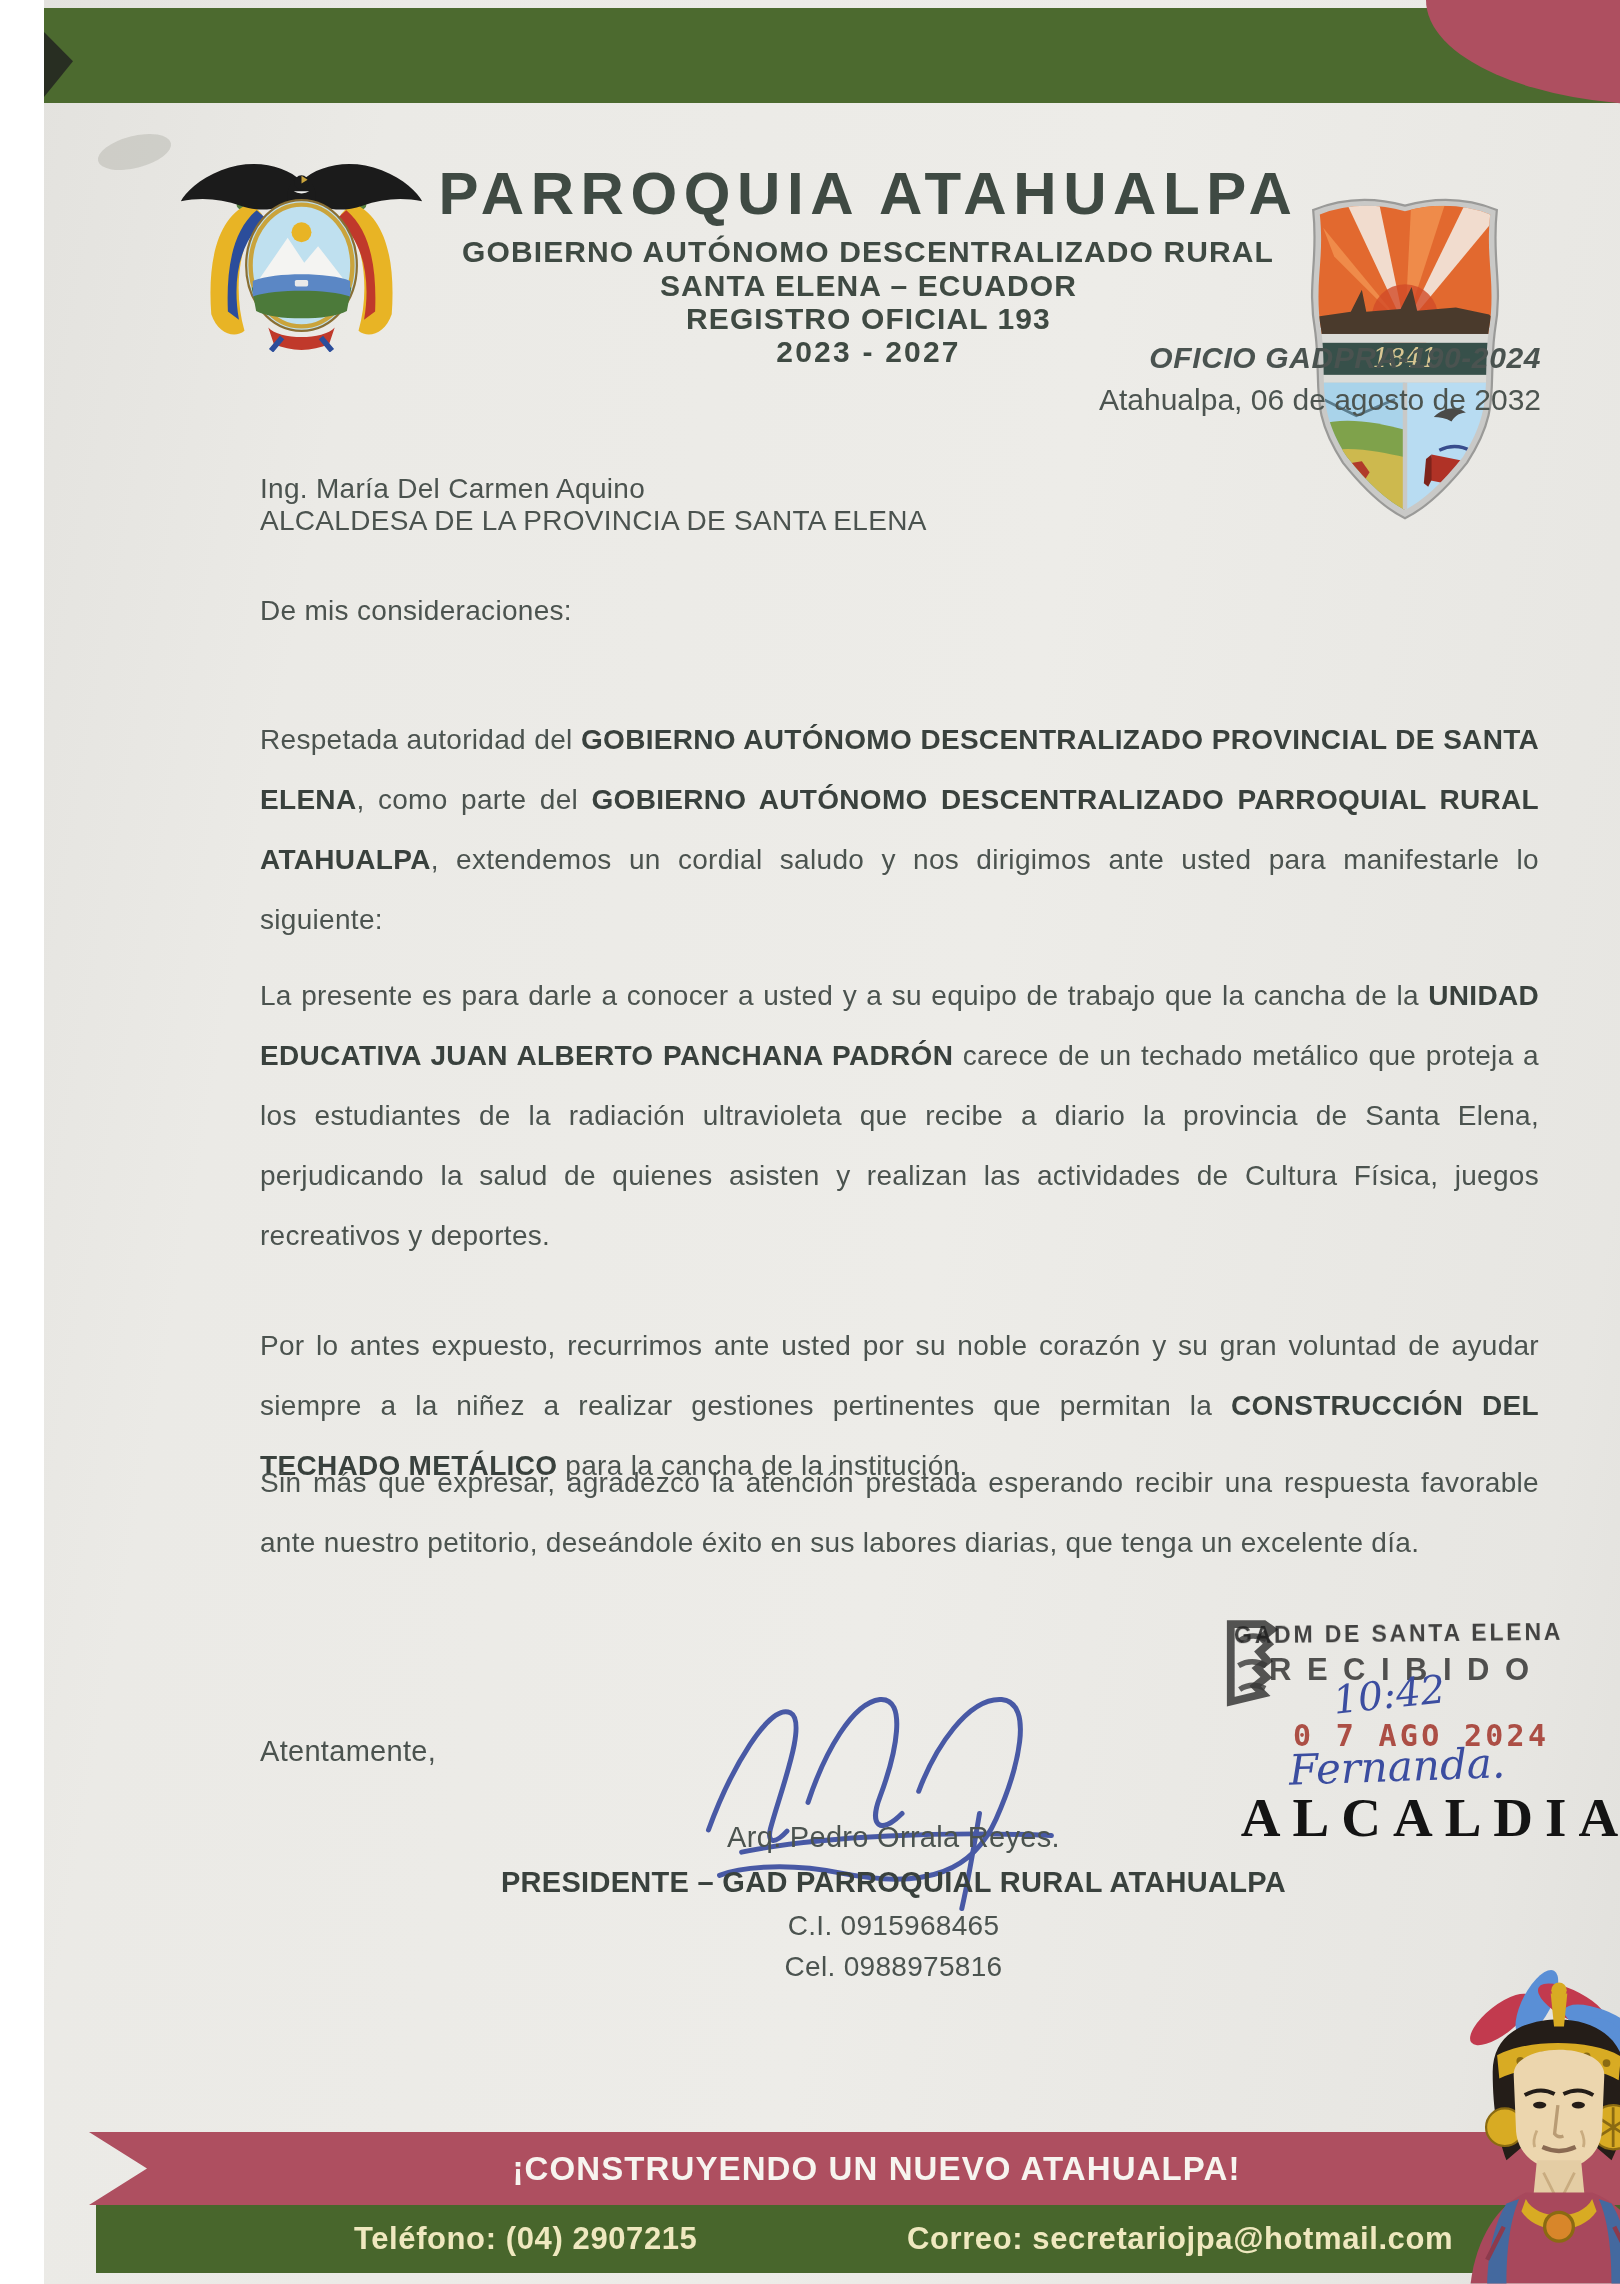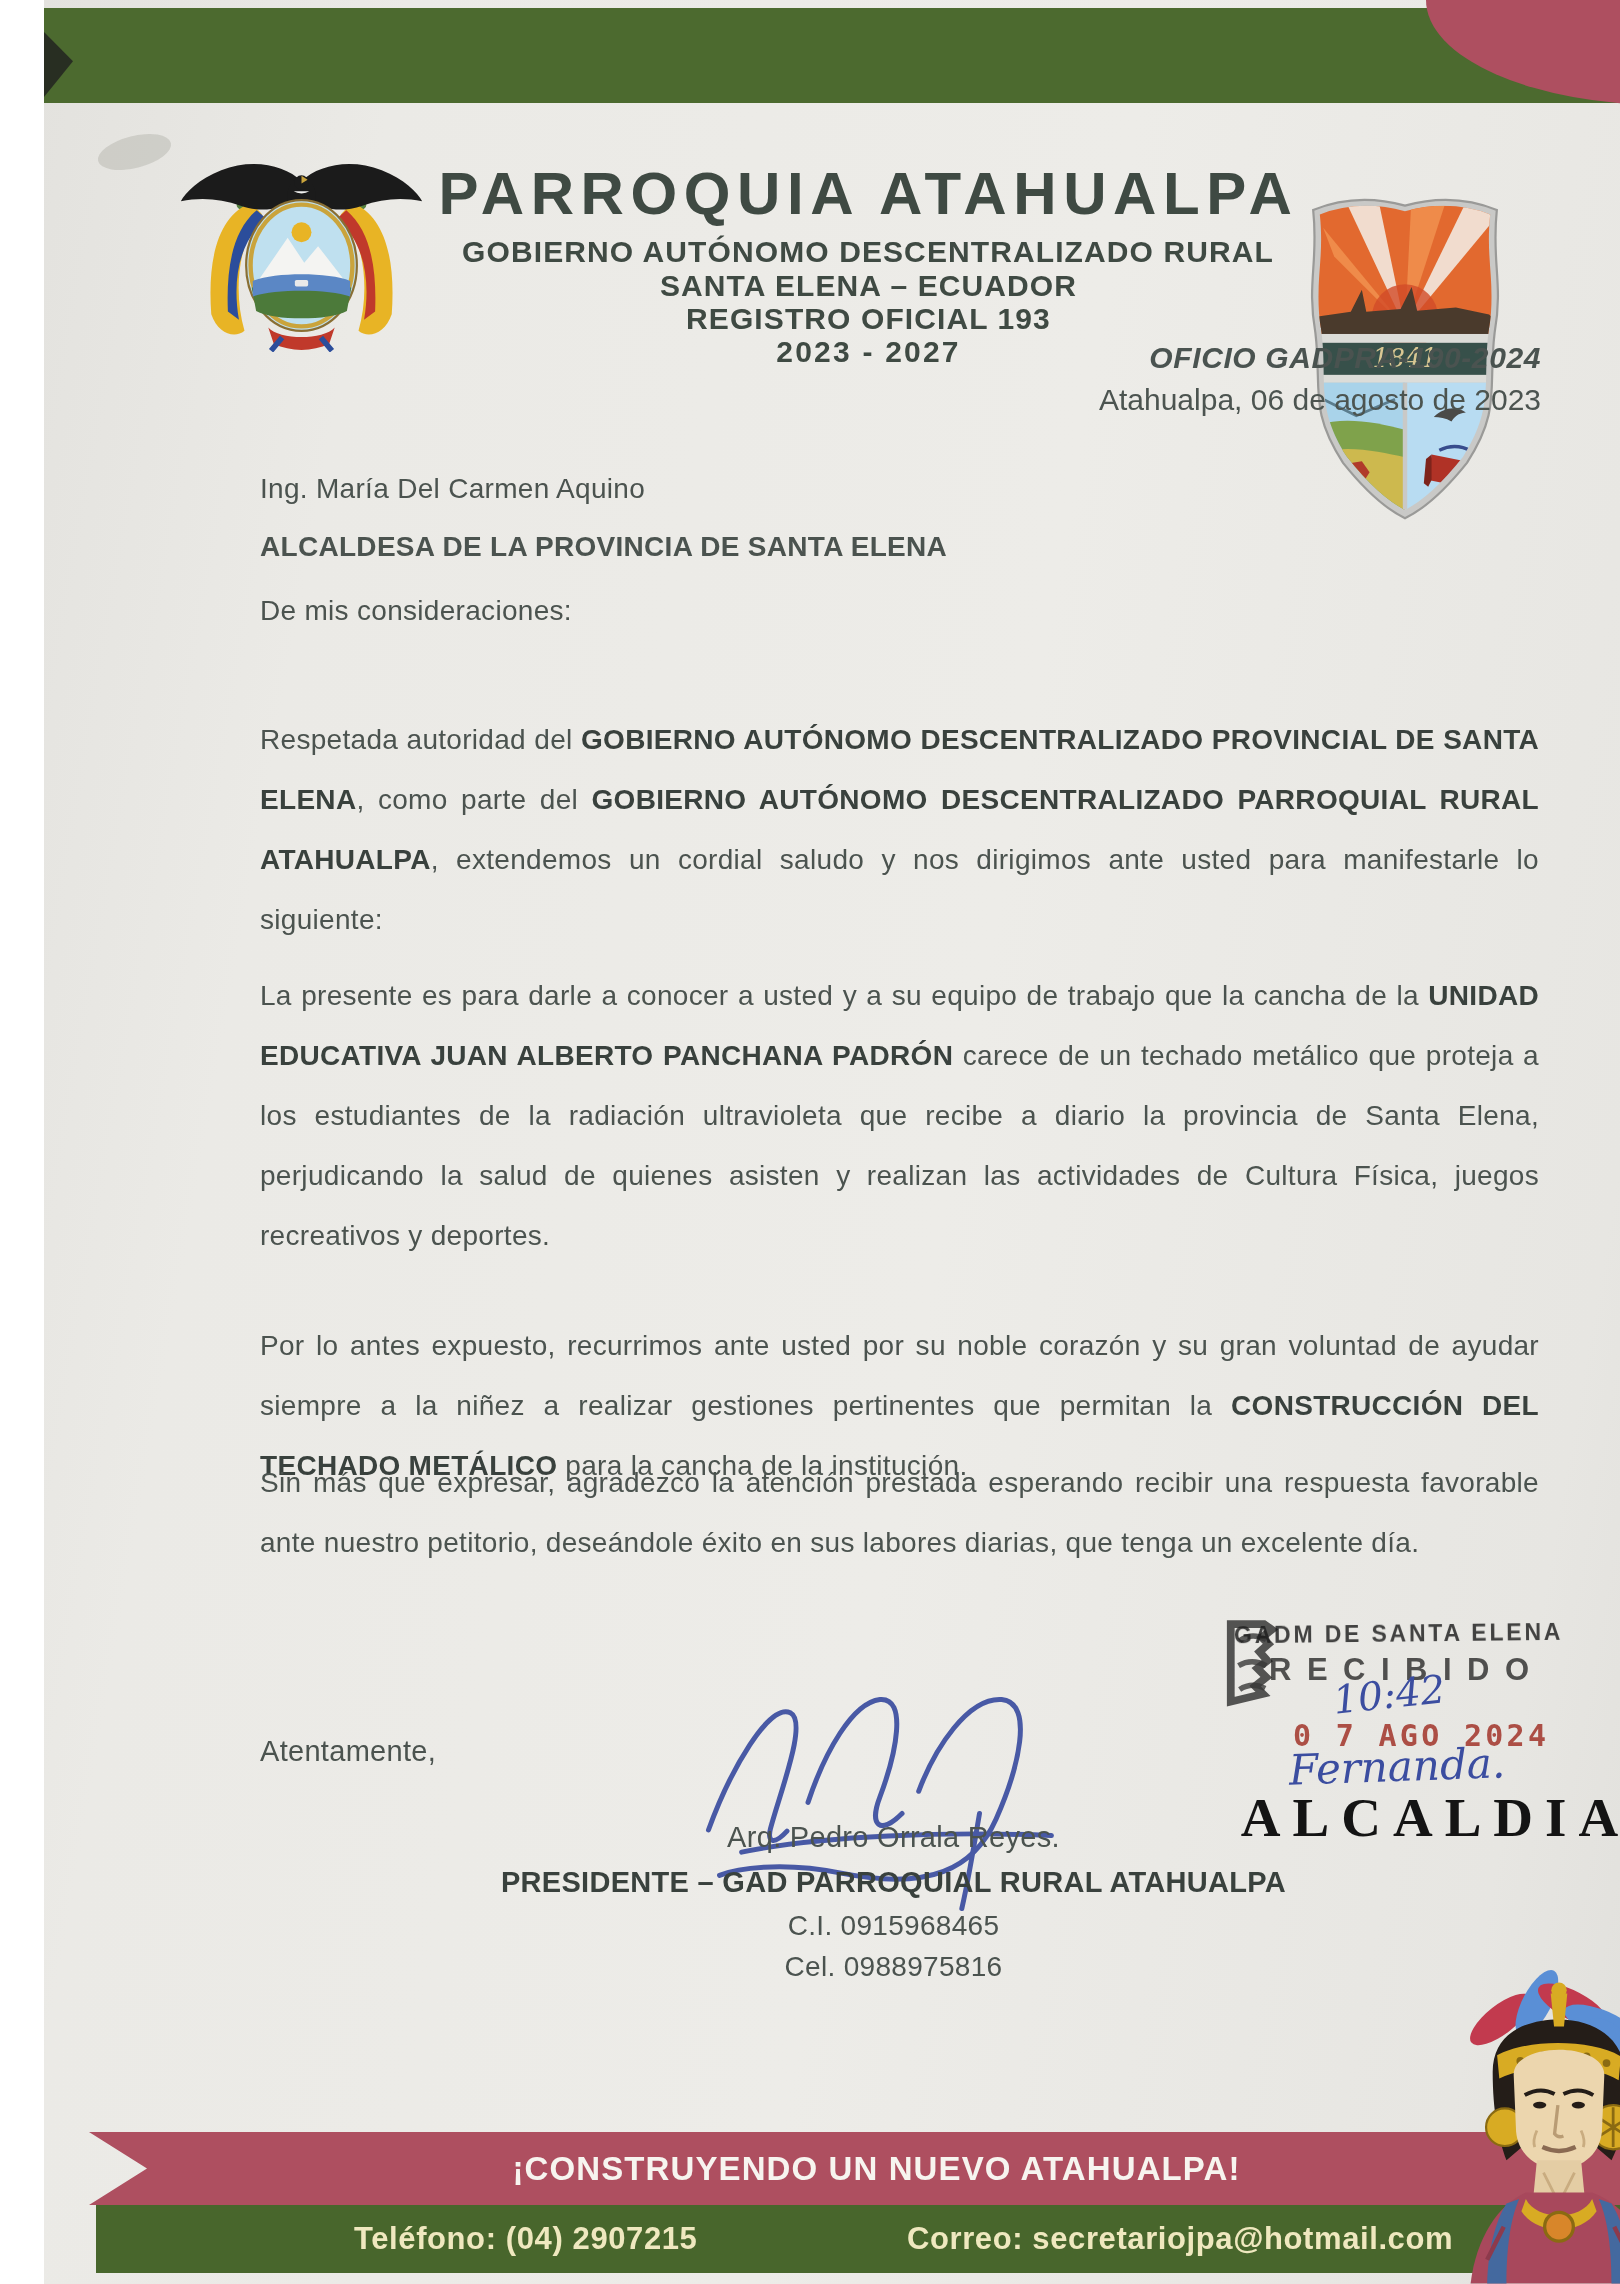--- a/index.html
+++ b/index.html
@@ -22,21 +22,21 @@
   .hdr-l2{left:393px;top:269px;width:863px;font-size:30px;font-weight:bold;letter-spacing:1.1px;}
   .hdr-l3{left:393px;top:302px;width:863px;font-size:30px;font-weight:bold;letter-spacing:1.1px;}
   .hdr-l4{left:393px;top:335px;width:863px;font-size:30px;font-weight:bold;letter-spacing:2.2px;}
   .oficio{left:944px;top:341px;width:553px;text-align:right;font-size:30px;font-weight:bold;
           font-style:italic;color:#4a5350;letter-spacing:0.6px;}
   .dateline{left:944px;top:383px;width:553px;text-align:right;font-size:30px;color:#4c5450;}
   
   .txt{color:#4b534f;font-size:28px;letter-spacing:0.3px;}
   .txt b{color:#39413d;}
   .rec-name{left:216px;top:473px;}
-  .rec-title{left:216px;top:531px;font-weight:bold;}
+  .rec-title{left:216px;top:505px;font-weight:normal;}
   .rec-sal{left:216px;top:595px;}
   .para{left:216px;width:1279px;line-height:60px;text-align:justify;text-justify:inter-word;}
   .p1{top:710px;}.p2{top:966px;}.p3{top:1316px;}.p4{top:1453px;}
   .valediction{left:216px;top:1735px;font-size:29px;}
   
   .sigline{left:426px;width:847px;text-align:center;}
   .sig-name{top:1821px;font-size:29px;}
   .sig-role{top:1866px;font-size:29px;font-weight:bold;color:#39413d;}
   .sig-id{top:1910px;}
   .sig-phone{top:1951px;}
@@ -136,21 +136,21 @@
       <rect x="188" y="370" width="168" height="240" fill="#b8dcf2"></rect>
       <path d="M240,432 c20,-18 40,-20 58,-8 c-16,2 -20,8 -26,16 c-10,-6 -22,-8 -32,-8 Z" fill="#4a4a48"></path>
       <path d="M236,500 l70,14 -6,46 -70,-14 Z" fill="#b03226"></path>
       <path d="M236,500 l-10,8 -4,44 8,6 6,-12 Z" fill="#7e241c"></path>
       <path d="M250,492 q30,-14 58,2" stroke="#384c8c" stroke-width="6" fill="none"></path>
       <rect x="184" y="370" width="8" height="240" fill="#c9c9c7"></rect>
     </g>
   </svg>
 
   <div class="abs oficio">OFICIO GADPRA-190-2024</div>
-  <div class="abs dateline">Atahualpa, 06 de agosto de 2023</div>
+  <div class="abs dateline">Atahualpa, 06 de agosto de 2032</div>
 
   <div class="abs txt rec-name">Ing. María Del Carmen Aquino</div>
   <div class="abs txt rec-title">ALCALDESA DE LA PROVINCIA DE SANTA ELENA</div>
   <div class="abs txt rec-sal">De mis consideraciones:</div>
 
   <div class="abs txt para p1"><span>Respetada autoridad del </span><b>GOBIERNO AUTÓNOMO DESCENTRALIZADO PROVINCIAL DE SANTA ELENA</b><span>, como parte del </span><b>GOBIERNO AUTÓNOMO DESCENTRALIZADO PARROQUIAL RURAL ATAHUALPA</b><span>, extendemos un cordial saludo y nos dirigimos ante usted para manifestarle lo siguiente:</span></div>
   <div class="abs txt para p2"><span>La presente es para darle a conocer a usted y a su equipo de trabajo que la cancha de la </span><b>UNIDAD EDUCATIVA JUAN ALBERTO PANCHANA PADRÓN</b><span> carece de un techado metálico que proteja a los estudiantes de la radiación ultravioleta que recibe a diario la provincia de Santa Elena, perjudicando la salud de quienes asisten y realizan las actividades de Cultura Física, juegos recreativos y deportes.</span></div>
   <div class="abs txt para p3"><span>Por lo antes expuesto, recurrimos ante usted por su noble corazón y su gran voluntad de ayudar siempre a la niñez a realizar gestiones pertinentes que permitan la </span><b>CONSTRUCCIÓN DEL TECHADO METÁLICO</b><span> para la cancha de la institución.</span></div>
   <div class="abs txt para p4"><span>Sin más que expresar, agradezco la atención prestada esperando recibir una respuesta favorable ante nuestro petitorio, deseándole éxito en sus labores diarias, que tenga un excelente día.</span></div>
 

